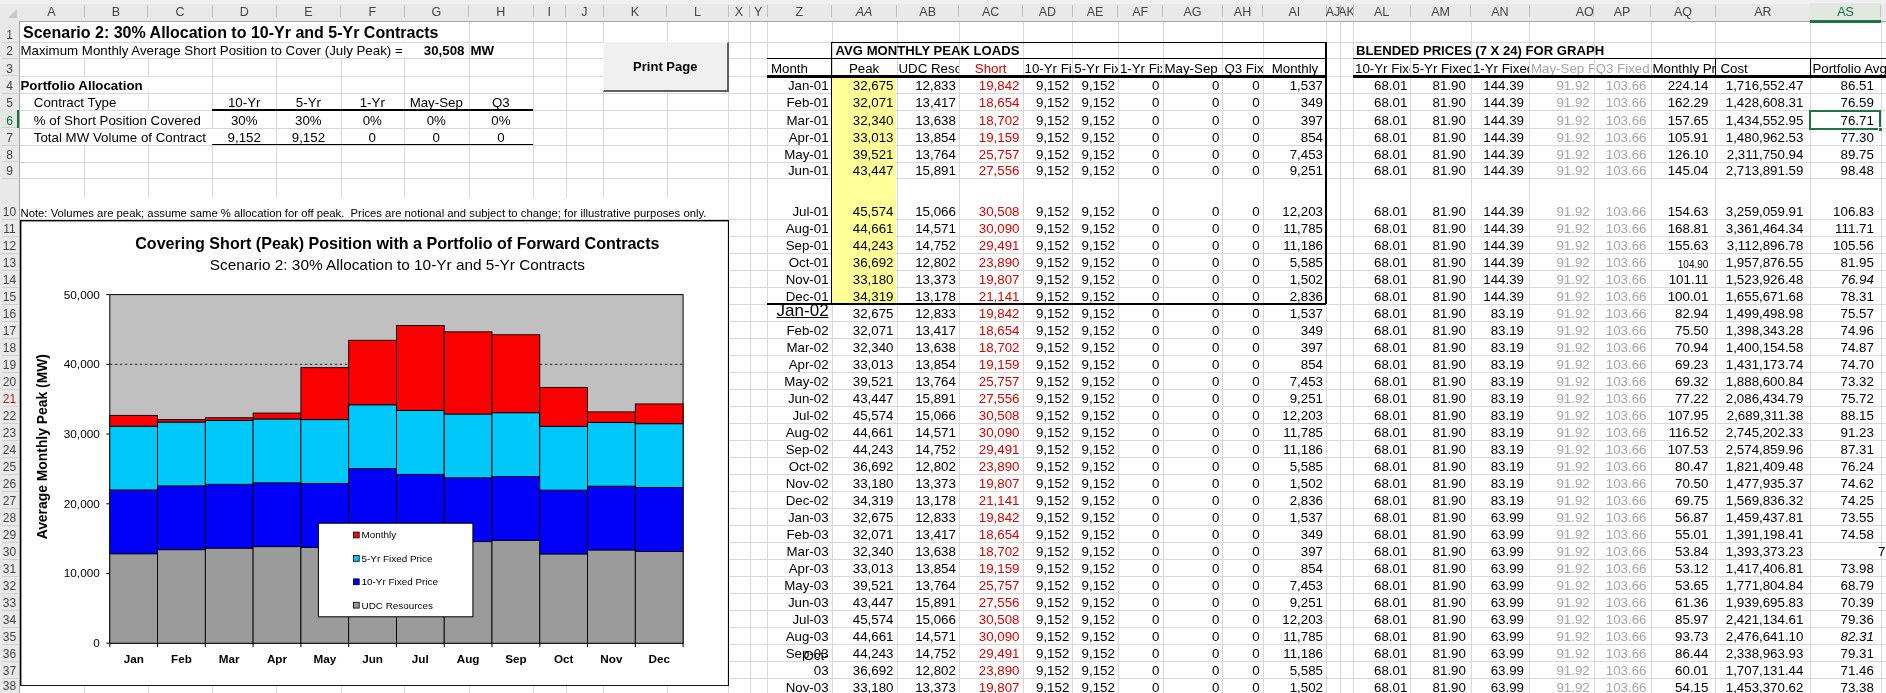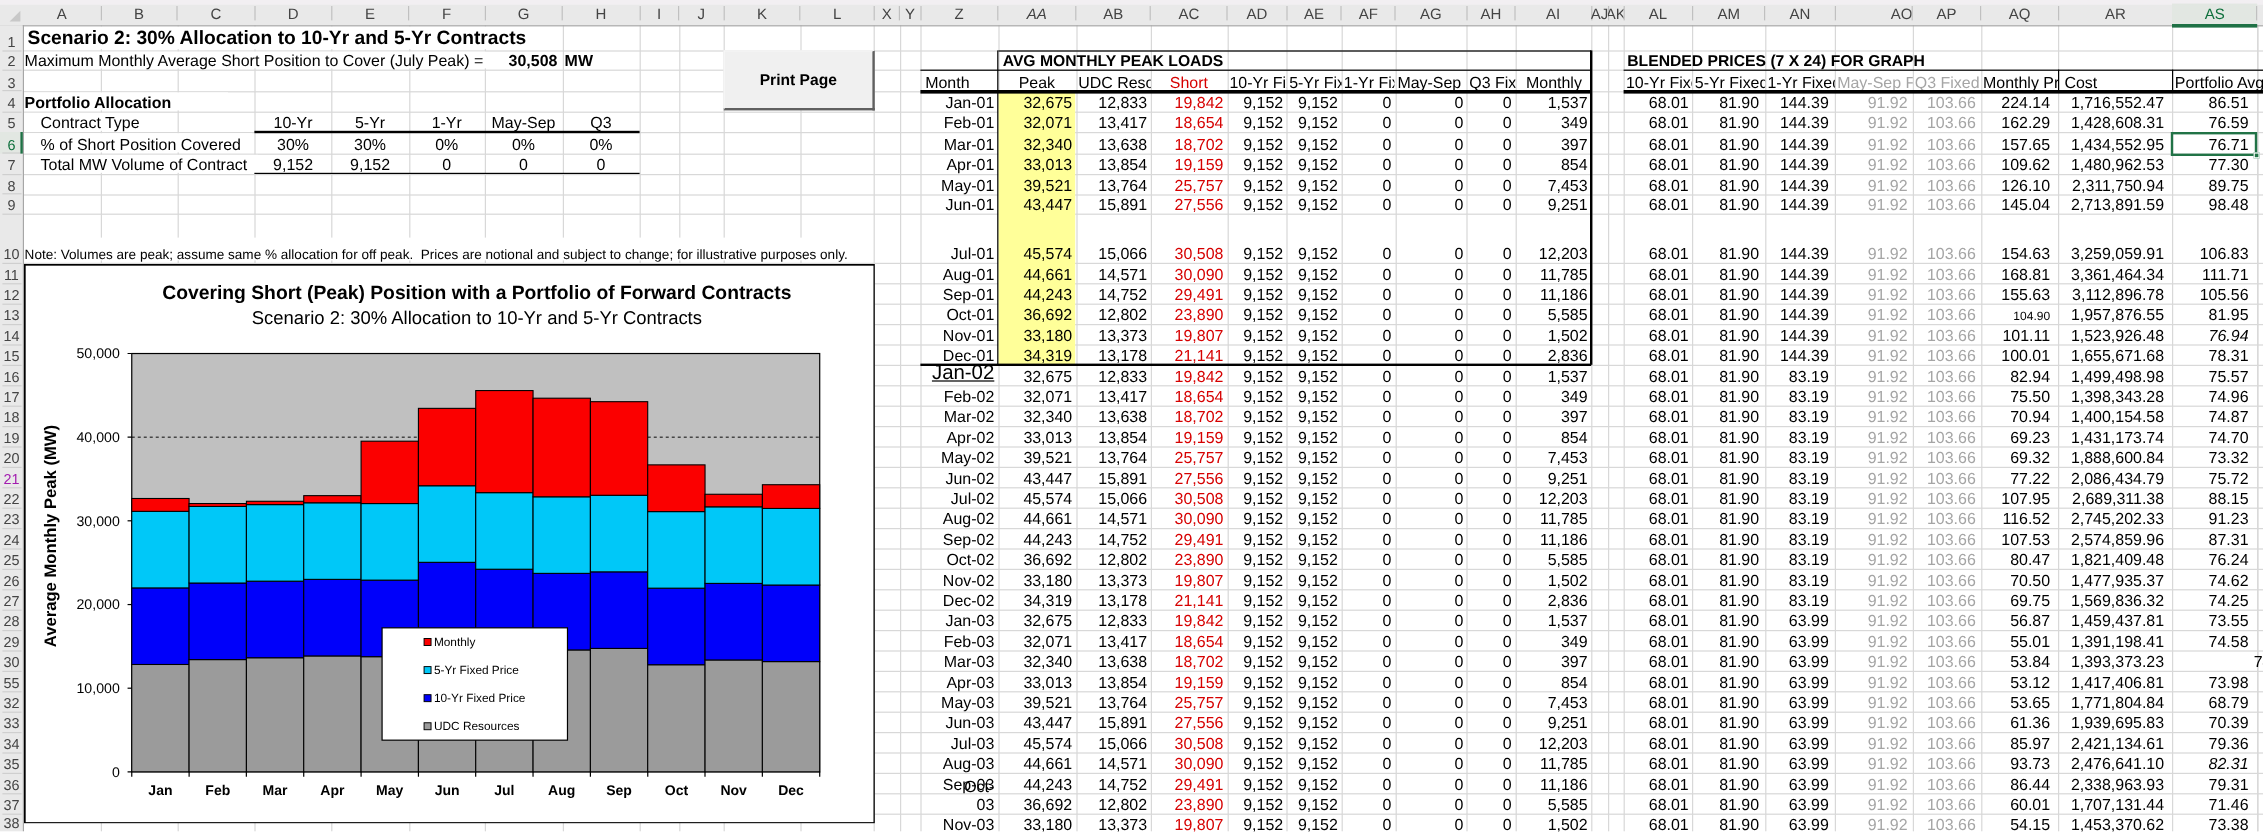--- a/index.html
+++ b/index.html
@@ -269,41 +269,41 @@
 <div style="left:0px;top:304.3px;width:19px;height:17px;background:transparent;color:#444444;font-size:12px;display:flex;align-items:flex-end;justify-content:center;">16</div>
 <div style="left:1.5px;top:320.8px;width:16px;height:1px;background:#cfcfcf;"></div>
 <div style="left:0px;top:321.3px;width:19px;height:17px;background:transparent;color:#444444;font-size:12px;display:flex;align-items:flex-end;justify-content:center;">17</div>
 <div style="left:1.5px;top:337.8px;width:16px;height:1px;background:#cfcfcf;"></div>
 <div style="left:0px;top:338.3px;width:19px;height:17px;background:transparent;color:#444444;font-size:12px;display:flex;align-items:flex-end;justify-content:center;">18</div>
 <div style="left:1.5px;top:354.8px;width:16px;height:1px;background:#cfcfcf;"></div>
 <div style="left:0px;top:355.3px;width:19px;height:17px;background:transparent;color:#444444;font-size:12px;display:flex;align-items:flex-end;justify-content:center;">19</div>
 <div style="left:1.5px;top:371.8px;width:16px;height:1px;background:#cfcfcf;"></div>
 <div style="left:0px;top:372.3px;width:19px;height:17px;background:transparent;color:#444444;font-size:12px;display:flex;align-items:flex-end;justify-content:center;">20</div>
 <div style="left:1.5px;top:388.8px;width:16px;height:1px;background:#cfcfcf;"></div>
-<div style="left:0px;top:389.3px;width:19px;height:17px;background:transparent;color:#a21caf;font-size:12px;display:flex;align-items:flex-end;justify-content:center;">21</div>
+<div style="left:0px;top:389.3px;width:19px;height:17px;background:transparent;color:#b91c1c;font-size:12px;display:flex;align-items:flex-end;justify-content:center;">21</div>
 <div style="left:1.5px;top:405.8px;width:16px;height:1px;background:#cfcfcf;"></div>
 <div style="left:0px;top:406.3px;width:19px;height:17px;background:transparent;color:#444444;font-size:12px;display:flex;align-items:flex-end;justify-content:center;">22</div>
 <div style="left:1.5px;top:422.8px;width:16px;height:1px;background:#cfcfcf;"></div>
 <div style="left:0px;top:423.3px;width:19px;height:17px;background:transparent;color:#444444;font-size:12px;display:flex;align-items:flex-end;justify-content:center;">23</div>
 <div style="left:1.5px;top:439.8px;width:16px;height:1px;background:#cfcfcf;"></div>
 <div style="left:0px;top:440.3px;width:19px;height:17px;background:transparent;color:#444444;font-size:12px;display:flex;align-items:flex-end;justify-content:center;">24</div>
 <div style="left:1.5px;top:456.8px;width:16px;height:1px;background:#cfcfcf;"></div>
 <div style="left:0px;top:457.3px;width:19px;height:17px;background:transparent;color:#444444;font-size:12px;display:flex;align-items:flex-end;justify-content:center;">25</div>
 <div style="left:1.5px;top:473.8px;width:16px;height:1px;background:#cfcfcf;"></div>
 <div style="left:0px;top:474.3px;width:19px;height:17px;background:transparent;color:#444444;font-size:12px;display:flex;align-items:flex-end;justify-content:center;">26</div>
 <div style="left:1.5px;top:490.8px;width:16px;height:1px;background:#cfcfcf;"></div>
 <div style="left:0px;top:491.3px;width:19px;height:17px;background:transparent;color:#444444;font-size:12px;display:flex;align-items:flex-end;justify-content:center;">27</div>
 <div style="left:1.5px;top:507.8px;width:16px;height:1px;background:#cfcfcf;"></div>
 <div style="left:0px;top:508.3px;width:19px;height:17px;background:transparent;color:#444444;font-size:12px;display:flex;align-items:flex-end;justify-content:center;">28</div>
 <div style="left:1.5px;top:524.8px;width:16px;height:1px;background:#cfcfcf;"></div>
 <div style="left:0px;top:525.3px;width:19px;height:17px;background:transparent;color:#444444;font-size:12px;display:flex;align-items:flex-end;justify-content:center;">29</div>
 <div style="left:1.5px;top:541.8px;width:16px;height:1px;background:#cfcfcf;"></div>
 <div style="left:0px;top:542.3px;width:19px;height:17px;background:transparent;color:#444444;font-size:12px;display:flex;align-items:flex-end;justify-content:center;">30</div>
 <div style="left:1.5px;top:558.8px;width:16px;height:1px;background:#cfcfcf;"></div>
-<div style="left:0px;top:559.3px;width:19px;height:17px;background:transparent;color:#444444;font-size:12px;display:flex;align-items:flex-end;justify-content:center;">55</div>
+<div style="left:0px;top:559.3px;width:19px;height:17px;background:transparent;color:#444444;font-size:12px;display:flex;align-items:flex-end;justify-content:center;">31</div>
 <div style="left:1.5px;top:575.8px;width:16px;height:1px;background:#cfcfcf;"></div>
 <div style="left:0px;top:576.3px;width:19px;height:17px;background:transparent;color:#444444;font-size:12px;display:flex;align-items:flex-end;justify-content:center;">32</div>
 <div style="left:1.5px;top:592.8px;width:16px;height:1px;background:#cfcfcf;"></div>
 <div style="left:0px;top:593.3px;width:19px;height:17px;background:transparent;color:#444444;font-size:12px;display:flex;align-items:flex-end;justify-content:center;">33</div>
 <div style="left:1.5px;top:609.8px;width:16px;height:1px;background:#cfcfcf;"></div>
 <div style="left:0px;top:610.3px;width:19px;height:17px;background:transparent;color:#444444;font-size:12px;display:flex;align-items:flex-end;justify-content:center;">34</div>
 <div style="left:1.5px;top:626.8px;width:16px;height:1px;background:#cfcfcf;"></div>
 <div style="left:0px;top:627.3px;width:19px;height:17px;background:transparent;color:#444444;font-size:12px;display:flex;align-items:flex-end;justify-content:center;">35</div>
 <div style="left:1.5px;top:643.8px;width:16px;height:1px;background:#cfcfcf;"></div>
 <div style="left:0px;top:644.3px;width:19px;height:17px;background:transparent;color:#444444;font-size:12px;display:flex;align-items:flex-end;justify-content:center;">36</div>
@@ -744,21 +744,21 @@
 <div class="botr num grey" style="left:1529px;top:110.4px;width:60.7px;height:17.4px;font-size:13.3px;">91.92</div>
 <div class="botr num grey" style="left:1593.7px;top:110.4px;width:52.8px;height:17.4px;font-size:13.3px;">103.66</div>
 <div class="botr num" style="left:1650.5px;top:110.4px;width:57.9px;height:17.4px;font-size:13.3px;">157.65</div>
 <div class="botr num" style="left:1715.4px;top:110.4px;width:88px;height:17.4px;font-size:13.3px;">1,434,552.95</div>
 <div class="botr num" style="left:1810.4px;top:110.4px;width:63.4px;height:17.4px;font-size:13.3px;">76.71</div>
 <div class="botr num" style="left:1353px;top:127.8px;width:54.3px;height:17.4px;font-size:13.3px;">68.01</div>
 <div class="botr num" style="left:1410.3px;top:127.8px;width:55.6px;height:17.4px;font-size:13.3px;">81.90</div>
 <div class="botr num" style="left:1470.9px;top:127.8px;width:53.1px;height:17.4px;font-size:13.3px;">144.39</div>
 <div class="botr num grey" style="left:1529px;top:127.8px;width:60.7px;height:17.4px;font-size:13.3px;">91.92</div>
 <div class="botr num grey" style="left:1593.7px;top:127.8px;width:52.8px;height:17.4px;font-size:13.3px;">103.66</div>
-<div class="botr num" style="left:1650.5px;top:127.8px;width:57.9px;height:17.4px;font-size:13.3px;">109.62</div>
+<div class="botr num" style="left:1650.5px;top:127.8px;width:57.9px;height:17.4px;font-size:13.3px;">105.91</div>
 <div class="botr num" style="left:1715.4px;top:127.8px;width:88px;height:17.4px;font-size:13.3px;">1,480,962.53</div>
 <div class="botr num" style="left:1810.4px;top:127.8px;width:63.4px;height:17.4px;font-size:13.3px;">77.30</div>
 <div class="botr num" style="left:1353px;top:145.1px;width:54.3px;height:16.6px;font-size:13.3px;">68.01</div>
 <div class="botr num" style="left:1410.3px;top:145.1px;width:55.6px;height:16.6px;font-size:13.3px;">81.90</div>
 <div class="botr num" style="left:1470.9px;top:145.1px;width:53.1px;height:16.6px;font-size:13.3px;">144.39</div>
 <div class="botr num grey" style="left:1529px;top:145.1px;width:60.7px;height:16.6px;font-size:13.3px;">91.92</div>
 <div class="botr num grey" style="left:1593.7px;top:145.1px;width:52.8px;height:16.6px;font-size:13.3px;">103.66</div>
 <div class="botr num" style="left:1650.5px;top:145.1px;width:57.9px;height:16.6px;font-size:13.3px;">126.10</div>
 <div class="botr num" style="left:1715.4px;top:145.1px;width:88px;height:16.6px;font-size:13.3px;">2,311,750.94</div>
 <div class="botr num" style="left:1810.4px;top:145.1px;width:63.4px;height:16.6px;font-size:13.3px;">89.75</div>

